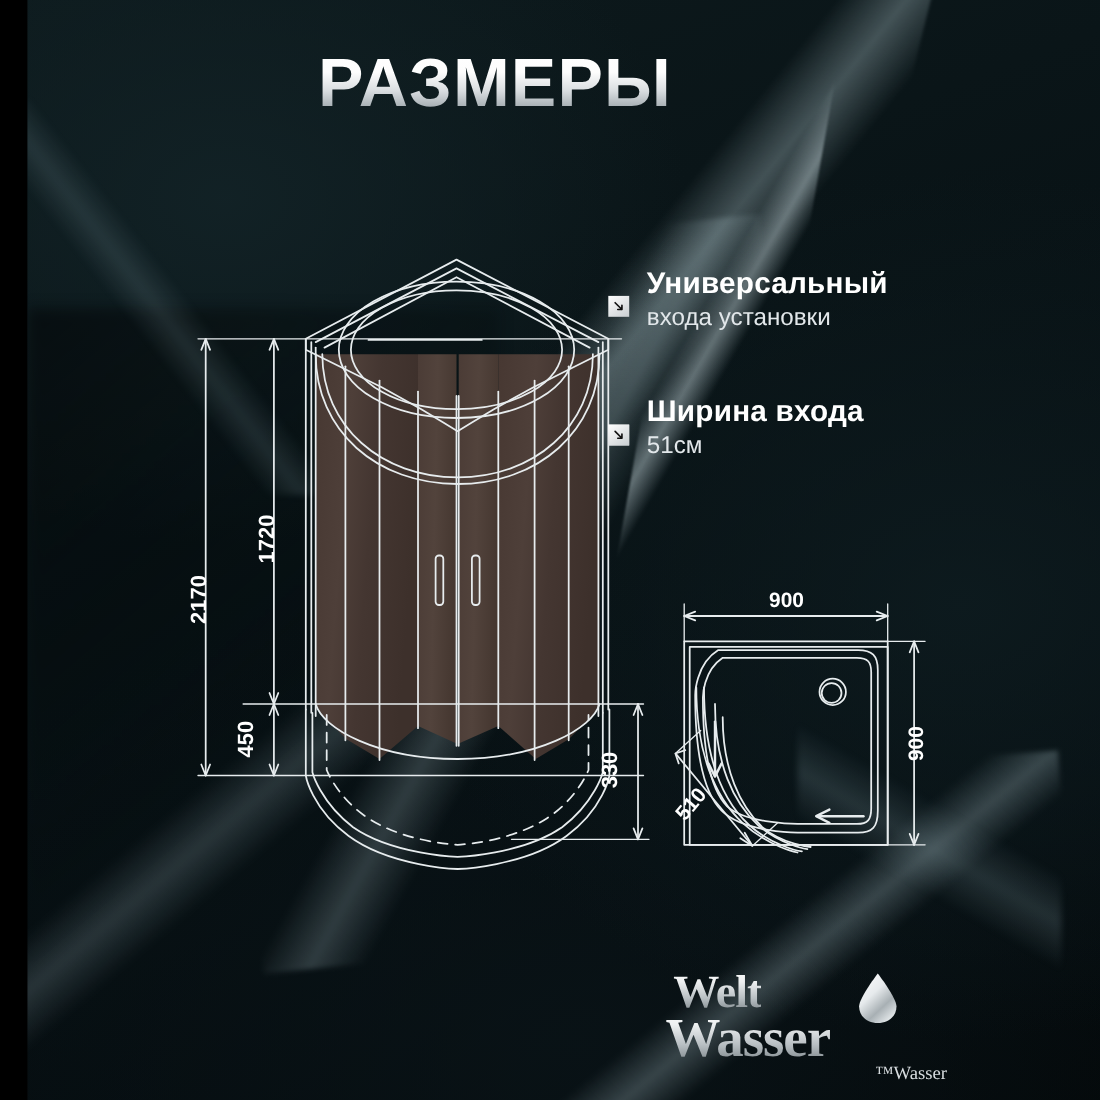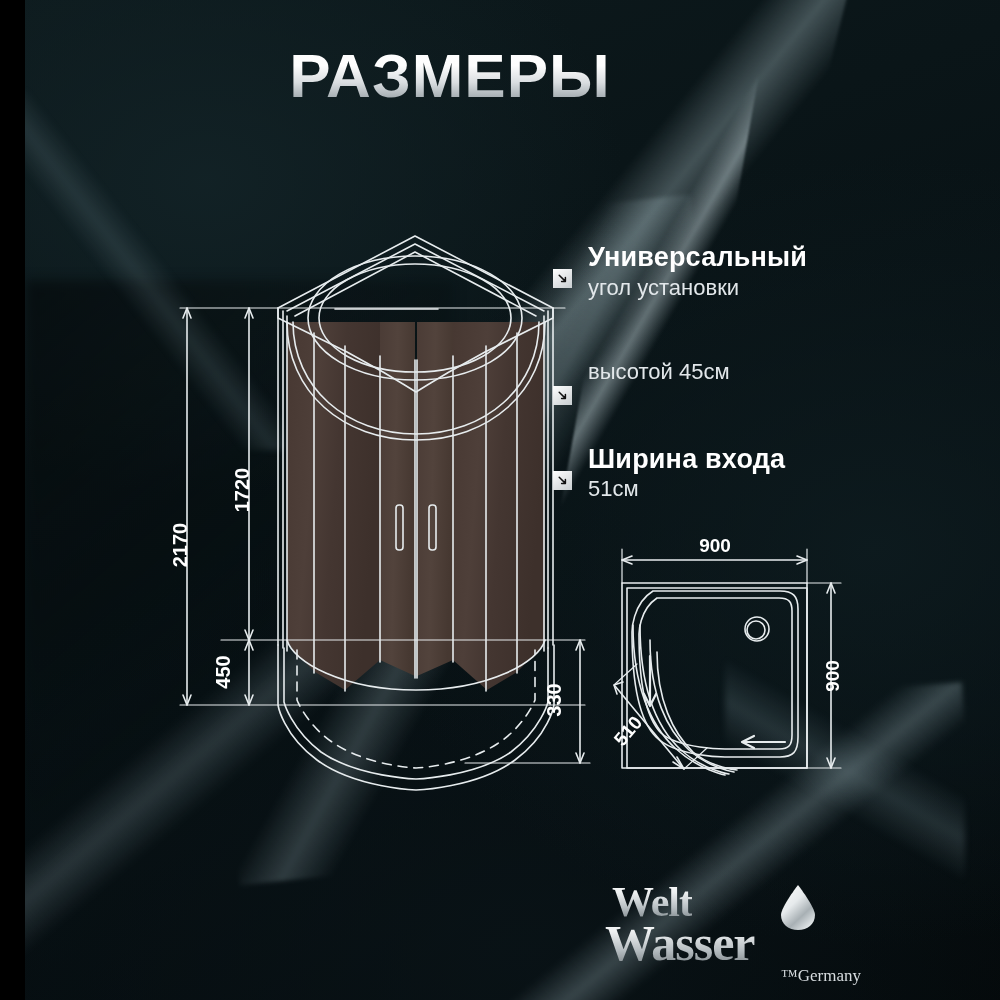--- a/index.html
+++ b/index.html
@@ -245,30 +245,29 @@
 
     <div id="features">
 
       <div class="feature">
         <span class="bullet">
           <svg width="13" height="13" viewBox="0 0 13 13">
             <path d="M3.2,3.2 L9.4,9.4 M9.4,5.6 L9.4,9.4 L5.6,9.4" stroke="#111" stroke-width="1.5" fill="none" stroke-linecap="round" stroke-linejoin="round"></path>
           </svg>
         </span>
         <div class="f-title">Универсальный</div>
-        <div class="f-sub">угол установки</div>
+        <div class="f-sub">входа установки</div>
       </div>
 
       <div class="feature">
         <span class="bullet">
           <svg width="13" height="13" viewBox="0 0 13 13">
             <path d="M3.2,3.2 L9.4,9.4 M9.4,5.6 L9.4,9.4 L5.6,9.4" stroke="#111" stroke-width="1.5" fill="none" stroke-linecap="round" stroke-linejoin="round"></path>
           </svg>
         </span>
-        <div class="f-sub">высотой 45см</div>
       </div>
 
       <div class="feature">
         <span class="bullet">
           <svg width="13" height="13" viewBox="0 0 13 13">
             <path d="M3.2,3.2 L9.4,9.4 M9.4,5.6 L9.4,9.4 L5.6,9.4" stroke="#111" stroke-width="1.5" fill="none" stroke-linecap="round" stroke-linejoin="round"></path>
           </svg>
         </span>
         <div class="f-title">Ширина входа</div>
         <div class="f-sub">51см</div>
@@ -282,17 +281,17 @@
           <linearGradient id="dropGrad" x1="0" y1="0" x2="0.7" y2="1">
             <stop offset="0%" stop-color="#ffffff"></stop>
             <stop offset="45%" stop-color="#e6eaec"></stop>
             <stop offset="75%" stop-color="#a8b0b4"></stop>
             <stop offset="100%" stop-color="#dfe4e6"></stop>
           </linearGradient>
         </defs>
         <path d="M20,2 C20,2 3,24 3,32 C3,41 10.6,47 20,47 C29.4,47 37,41 37,32 C37,24 20,2 20,2 Z" fill="url(#dropGrad)"></path>
       </svg>
       <span class="lg-text" id="lg-wasser">Wasser</span>
-      <span id="lg-germany">™Germany</span>
+      <span id="lg-germany">™Wasser</span>
     </div>
 
   </div>
 </div>
 
 </body></html>

